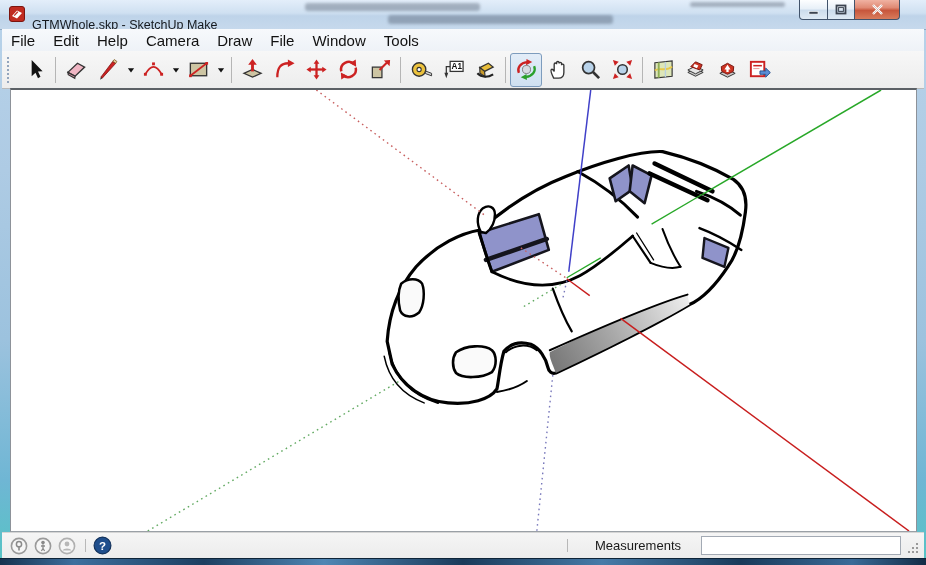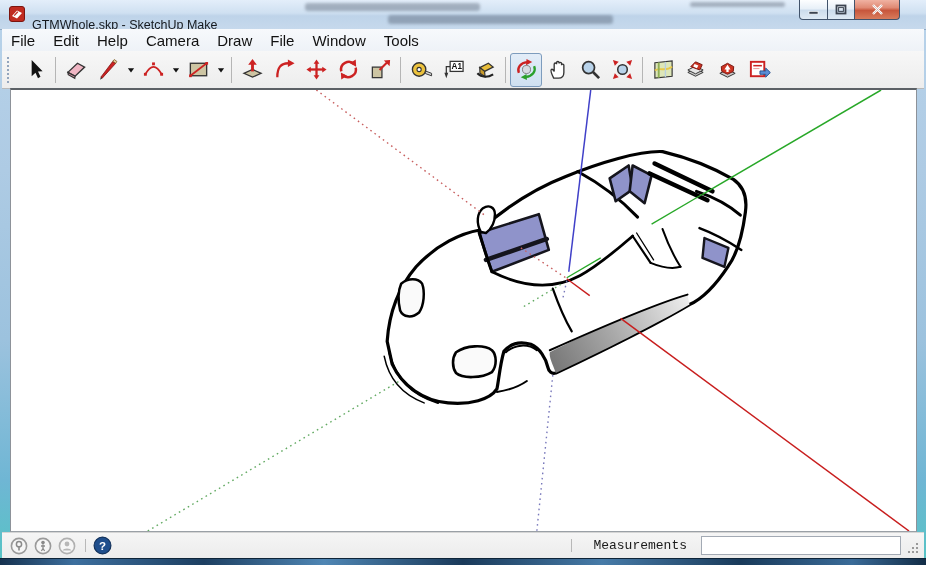--- a/index.html
+++ b/index.html
@@ -40,21 +40,21 @@
     border-top:2px solid #5c6166;border-left:1px solid #8d9299;border-right:1px solid #8d9299;border-bottom:1px solid #9aa0a6;box-sizing:border-box;}
   .scene{position:absolute;left:0;top:0;width:905px;height:441px;}
   
   .statusbar{position:absolute;left:2px;top:532px;width:922px;height:26px;
     background:linear-gradient(180deg,#f5f5f5,#ececec);border-top:1px solid #d5d5d5;
     display:flex;align-items:center;font-size:13px;color:#1a1a1a;padding-left:8px;box-sizing:border-box;}
   .sb-icon{margin-right:6px;display:flex;}
   .sb-sep{width:0;height:13px;border-left:1px solid #b8b8b8;margin:0 7px 0 3px;}
   .hint{margin-left:12px;white-space:nowrap;}
   .meas-wrap{margin-left:auto;display:flex;align-items:center;}
-  .meas-label{margin:0 14px;font-family:Liberation Mono, monospace;}
+  .meas-label{margin:0 20px;}
   .meas-input{width:192px;height:17px;border:1px solid #a3aab4;background:#fff;font-size:12px;font-family:"Liberation Sans",sans-serif;padding:0 3px;}
   .grip-dots{margin:6px 4px 0 6px;}
   
   .bottom-border{position:absolute;left:0;top:558px;width:926px;height:7px;
     background:linear-gradient(90deg,#16324f 0%,#3d6f9e 8%,#1d3f61 22%,#4f86b4 35%,#1a3a5a 50%,#477ba8 65%,#193a5a 80%,#3a6b98 92%,#122c46 100%);
     border-top:1px solid #0e2438;}
 </style>
 </head>
 <body>
 

